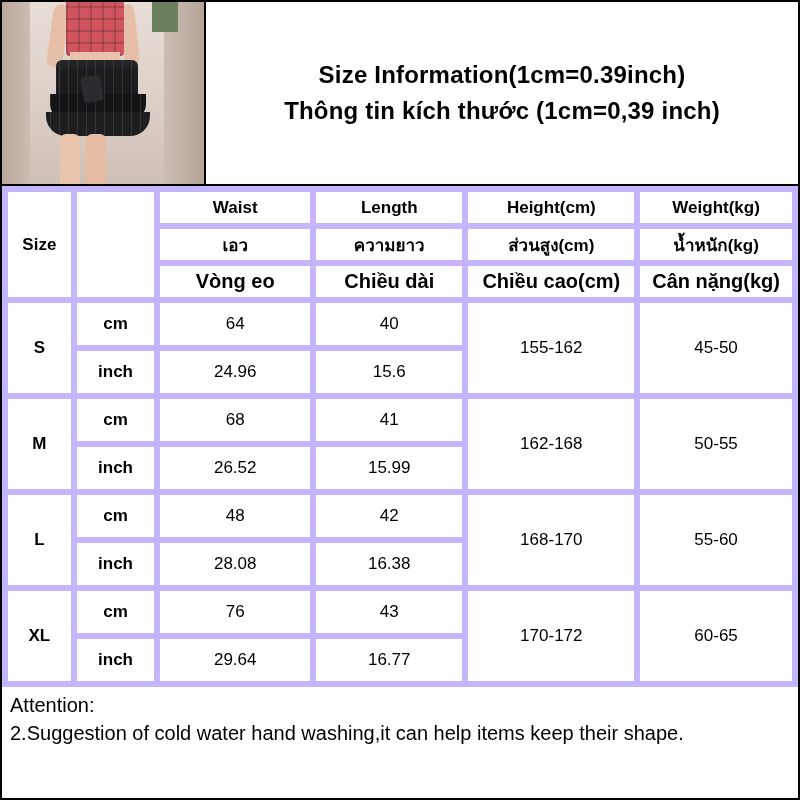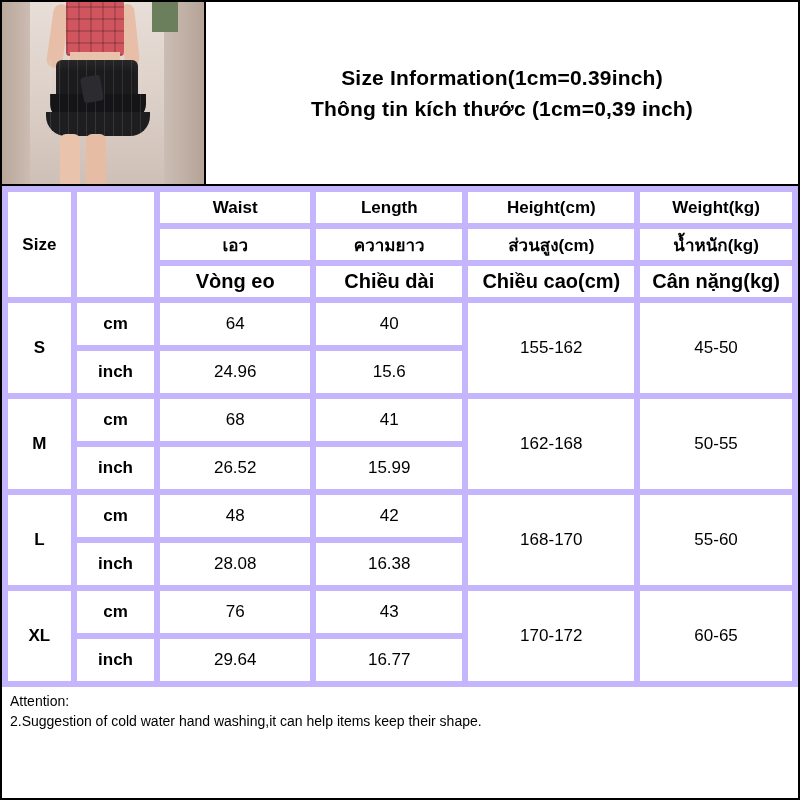--- a/index.html
+++ b/index.html
@@ -112,21 +112,21 @@
   .title-box {
     flex: 1;
     display: flex;
     flex-direction: column;
     align-items: center;
     justify-content: center;
     text-align: center;
     line-height: 1.48;
   }
   .title-box .line {
-    font-size: 21px;
+    font-size: 24px;
     font-weight: bold;
     letter-spacing: .2px;
   }
   .title-box .line.thai { font-size: 20px; }
 
   
   table.sizes {
     width: 100%;
     border-collapse: collapse;
     table-layout: fixed;
@@ -160,21 +160,21 @@
     font-weight: bold;
     font-size: 16px;
     height: 42px;
   }
   .val-cell { font-size: 17px; }
   .range-cell { font-size: 17px; }
 
   
   .attention {
     padding: 5px 8px 0 8px;
-    font-size: 14px;
+    font-size: 20px;
     line-height: 1.33;
   }
   .attention p { margin: 0 0 1px 0; }
 </style>
 </head>
 <body>
 
 <div class="page">
 
   <div class="top">

